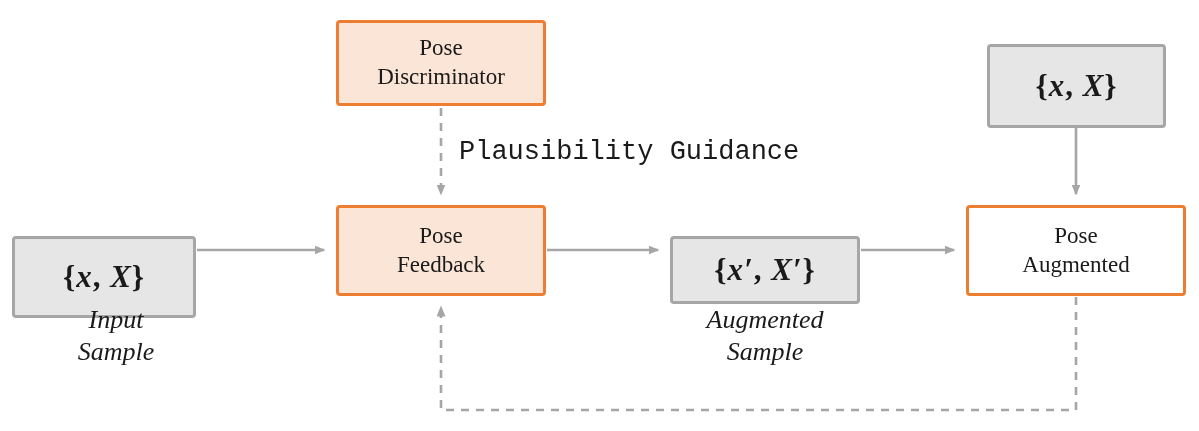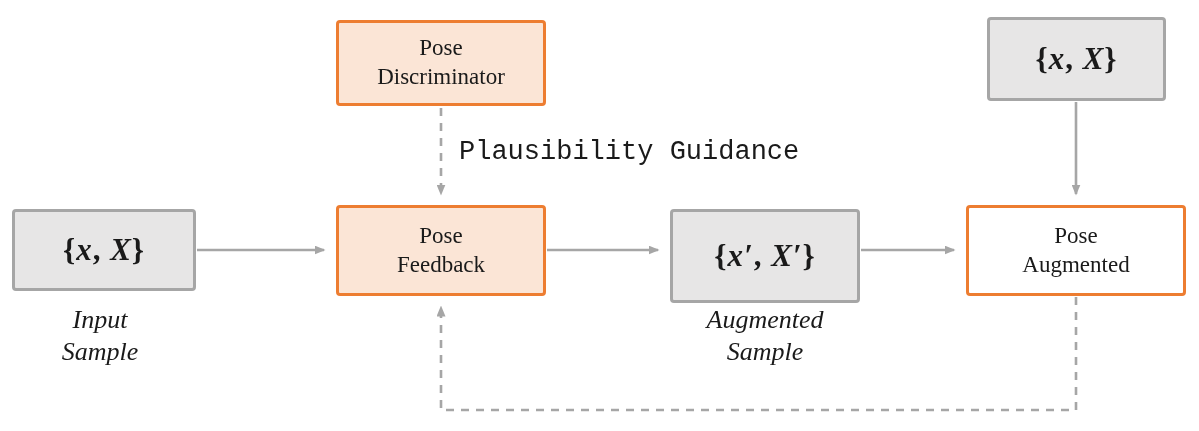--- a/index.html
+++ b/index.html
@@ -49,49 +49,50 @@
     border: 3px solid var(--accent-orange, #ED7D31);
     background: var(--orange-fill, #FBE5D6);
   }
   .box.orange-white {
     border: 3px solid var(--accent-orange, #ED7D31);
     background: #ffffff;
   }
   .box.gray {
     border: 3px solid var(--gray-border, #A6A6A6);
     background: var(--gray-fill, #E7E6E6);
+    margin-top: 27px;
   }
   .box-label {
     font-size: 23px;
   }
 
   #pose-discriminator { left: 336px; top: 20px;  width: 210px; height: 86px; }
   #estimator-input    { left: 987px; top: 17px;  width: 179px; height: 84px; }
   #input-sample-box   { left: 12px;  top: 209px; width: 184px; height: 82px; }
   #pose-augmentor     { left: 336px; top: 205px; width: 210px; height: 91px; }
-  #augmented-box      { left: 670px; top: 209px; width: 190px; height: 94px; }
+  #augmented-box      { left: 670px; top: 209px; width: 190px; height: 68px; }
   #pose-estimator     { left: 966px; top: 205px; width: 220px; height: 91px; }
 
   .math {
     font-size: 31px;
     font-weight: bold;
     letter-spacing: 1px;
     white-space: pre;
   }
   .mvar { font-style: italic; }
   .brace { font-style: normal; }
 
   .caption {
     position: absolute;
     font-style: italic;
     font-size: 26px;
     text-align: center;
     line-height: 1.22;
   }
-  #caption-input     { left: 8px;  top: 304px; width: 184px; }
+  #caption-input     { left: 24px;  top: 304px; width: 184px; }
   #caption-augmented { left: 655px; top: 304px; width: 220px; }
 
   .arrow-label {
     position: absolute;
     font-size: 27px;
     white-space: nowrap;
   }
   #label-plausibility { left: 459px; top: 137px; font-family: Liberation Mono, monospace; }
   #label-feedback     { left: 456px; top: 361px; }
 </style>

